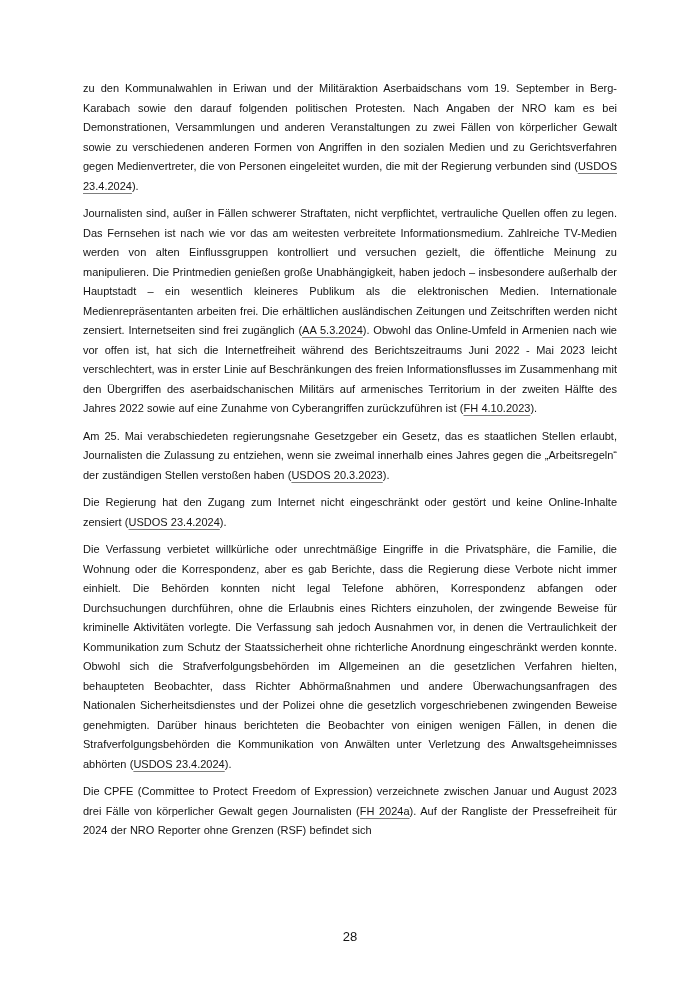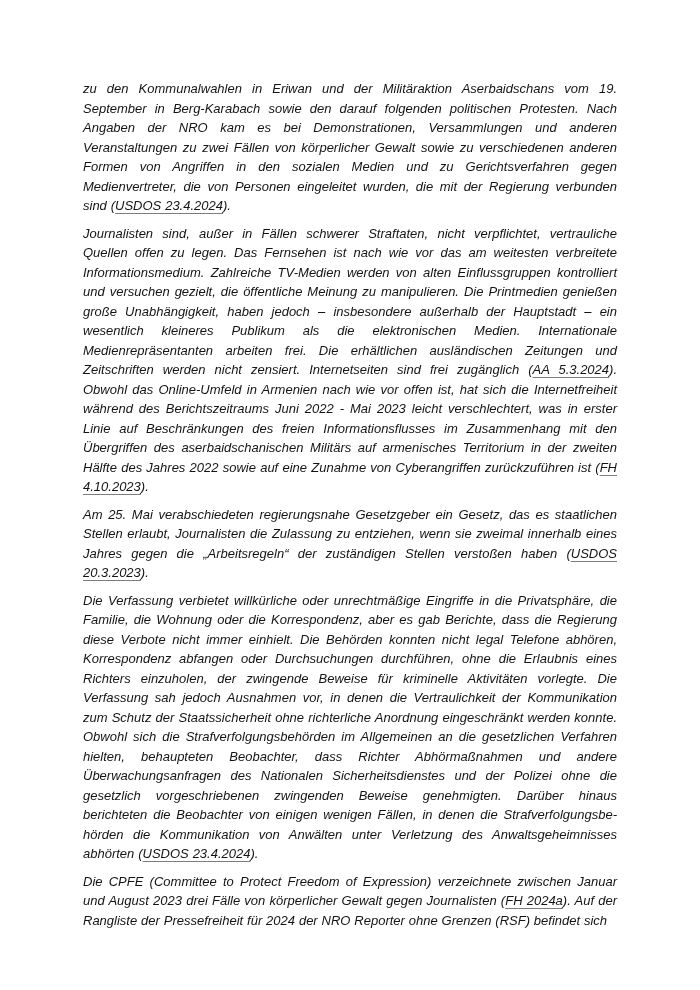--- a/index.html
+++ b/index.html
@@ -23,27 +23,26 @@
     inset: 0;
   }
   .content {
     position: absolute;
     left: 83px;
     top: 79px;
     width: 534px;
   }
   .content p.paragraph {
     margin: 0 0 8px 0;
-    font-size: 13px;
+    font-size: 11px;
     line-height: 19.5px;
     text-align: justify;
     hyphens: manual;
     -webkit-hyphens: manual;
     word-spacing: 0.02em;
-    font-style: italic;
   }
   .ref-link {
     text-decoration: underline;
     text-decoration-color: var(--link-underline-color);
     text-decoration-thickness: 1px;
     text-underline-offset: 3px;
     cursor: pointer;
   }
   .footer {
     position: absolute;
@@ -56,16 +55,20 @@
   }
 </style>
 </head>
 <body>
 
 <div class="page">
   <div class="content">
       <p class="paragraph"><span>zu den Kommunalwahlen in Eriwan und der Militäraktion Aserbaidschans vom 19. September in Berg-Karabach sowie den darauf folgenden politischen Protesten. Nach Angaben der NRO kam es bei Demonstrationen, Versammlungen und anderen Veranstaltungen zu zwei Fällen von körperlicher Gewalt sowie zu verschiedenen anderen Formen von Angriffen in den sozialen Medien und zu Gerichtsverfahren gegen Medienvertreter, die von Personen eingeleitet wurden, die mit der Regierung verbunden sind (</span><span class="ref-link">USDOS 23.4.2024</span><span>).</span></p>
       <p class="paragraph"><span>Journalisten sind, außer in Fällen schwerer Straftaten, nicht verpflichtet, vertrauliche Quellen offen zu legen. Das Fernsehen ist nach wie vor das am weitesten verbreitete Informationsmedi­um. Zahlreiche TV-Medien werden von alten Einflussgruppen kontrolliert und versuchen gezielt, die öffentliche Meinung zu manipulieren. Die Printmedien genießen große Unabhängigkeit, ha­ben jedoch – insbesondere außerhalb der Hauptstadt – ein wesentlich kleineres Publikum als die elektronischen Medien. Internationale Medienrepräsentanten arbeiten frei. Die erhältlichen ausländischen Zeitungen und Zeitschriften werden nicht zensiert. Internetseiten sind frei zu­gänglich (</span><span class="ref-link">AA 5.3.2024</span><span>). Obwohl das Online-Umfeld in Armenien nach wie vor offen ist, hat sich die Internetfreiheit während des Berichtszeitraums Juni 2022 - Mai 2023 leicht verschlechtert, was in erster Linie auf Beschränkungen des freien Informationsflusses im Zusammenhang mit den Übergriffen des aserbaidschanischen Militärs auf armenisches Territorium in der zweiten Hälfte des Jahres 2022 sowie auf eine Zunahme von Cyberangriffen zurückzuführen ist (</span><span class="ref-link">FH 4.10.2023</span><span>).</span></p>
       <p class="paragraph"><span>Am 25. Mai verabschiedeten regierungsnahe Gesetzgeber ein Gesetz, das es staatlichen Stellen erlaubt, Journalisten die Zulassung zu entziehen, wenn sie zweimal innerhalb eines Jahres gegen die „Arbeitsregeln“ der zuständigen Stellen verstoßen haben (</span><span class="ref-link">USDOS 20.3.2023</span><span>).</span></p>
+      <p class="paragraph"><span>Die Regierung hat den Zugang zum Internet nicht eingeschränkt oder gestört und keine Online-Inhalte zensiert (</span><span class="ref-link">USDOS 23.4.2024</span><span>).</span></p>
       <p class="paragraph"><span>Die Verfassung verbietet willkürliche oder unrechtmäßige Eingriffe in die Privatsphäre, die Fa­milie, die Wohnung oder die Korrespondenz, aber es gab Berichte, dass die Regierung diese Verbote nicht immer einhielt. Die Behörden konnten nicht legal Telefone abhören, Korrespondenz abfangen oder Durchsuchungen durchführen, ohne die Erlaubnis eines Richters einzuholen, der zwingende Beweise für kriminelle Aktivitäten vorlegte. Die Verfassung sah jedoch Ausnahmen vor, in denen die Vertraulichkeit der Kommunikation zum Schutz der Staatssicherheit ohne rich­terliche Anordnung eingeschränkt werden konnte. Obwohl sich die Strafverfolgungsbehörden im Allgemeinen an die gesetzlichen Verfahren hielten, behaupteten Beobachter, dass Richter Abhörmaßnahmen und andere Überwachungsanfragen des Nationalen Sicherheitsdienstes und der Polizei ohne die gesetzlich vorgeschriebenen zwingenden Beweise genehmigten. Darüber hinaus berichteten die Beobachter von einigen wenigen Fällen, in denen die Strafverfolgungsbe­hörden die Kommunikation von Anwälten unter Verletzung des Anwaltsgeheimnisses abhörten (</span><span class="ref-link">USDOS 23.4.2024</span><span>).</span></p>
       <p class="paragraph"><span>Die CPFE (Committee to Protect Freedom of Expression) verzeichnete zwischen Januar und August 2023 drei Fälle von körperlicher Gewalt gegen Journalisten (</span><span class="ref-link">FH 2024a</span><span>). Auf der Rangliste der Pressefreiheit für 2024 der NRO Reporter ohne Grenzen (RSF) befindet sich</span></p>
     </div>
+  <div class="footer">
+    <span>28</span>
+  </div>
 </div>
 
 </body></html>

